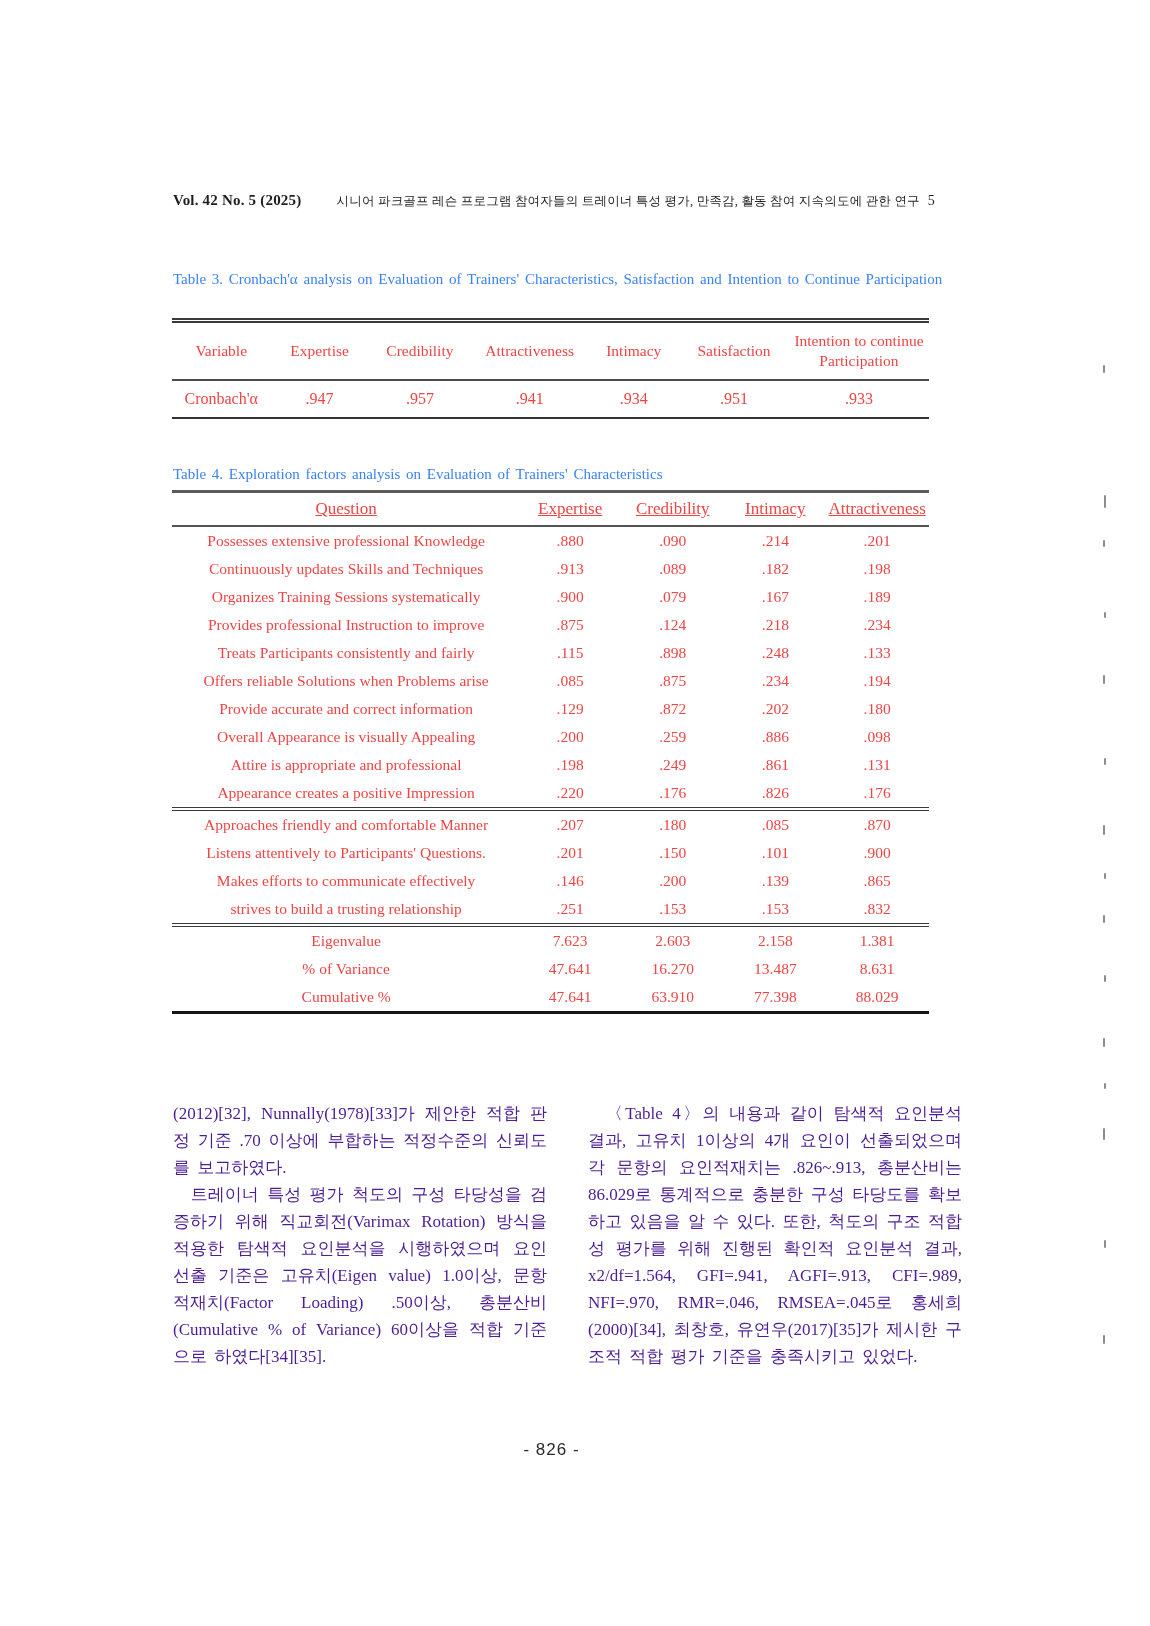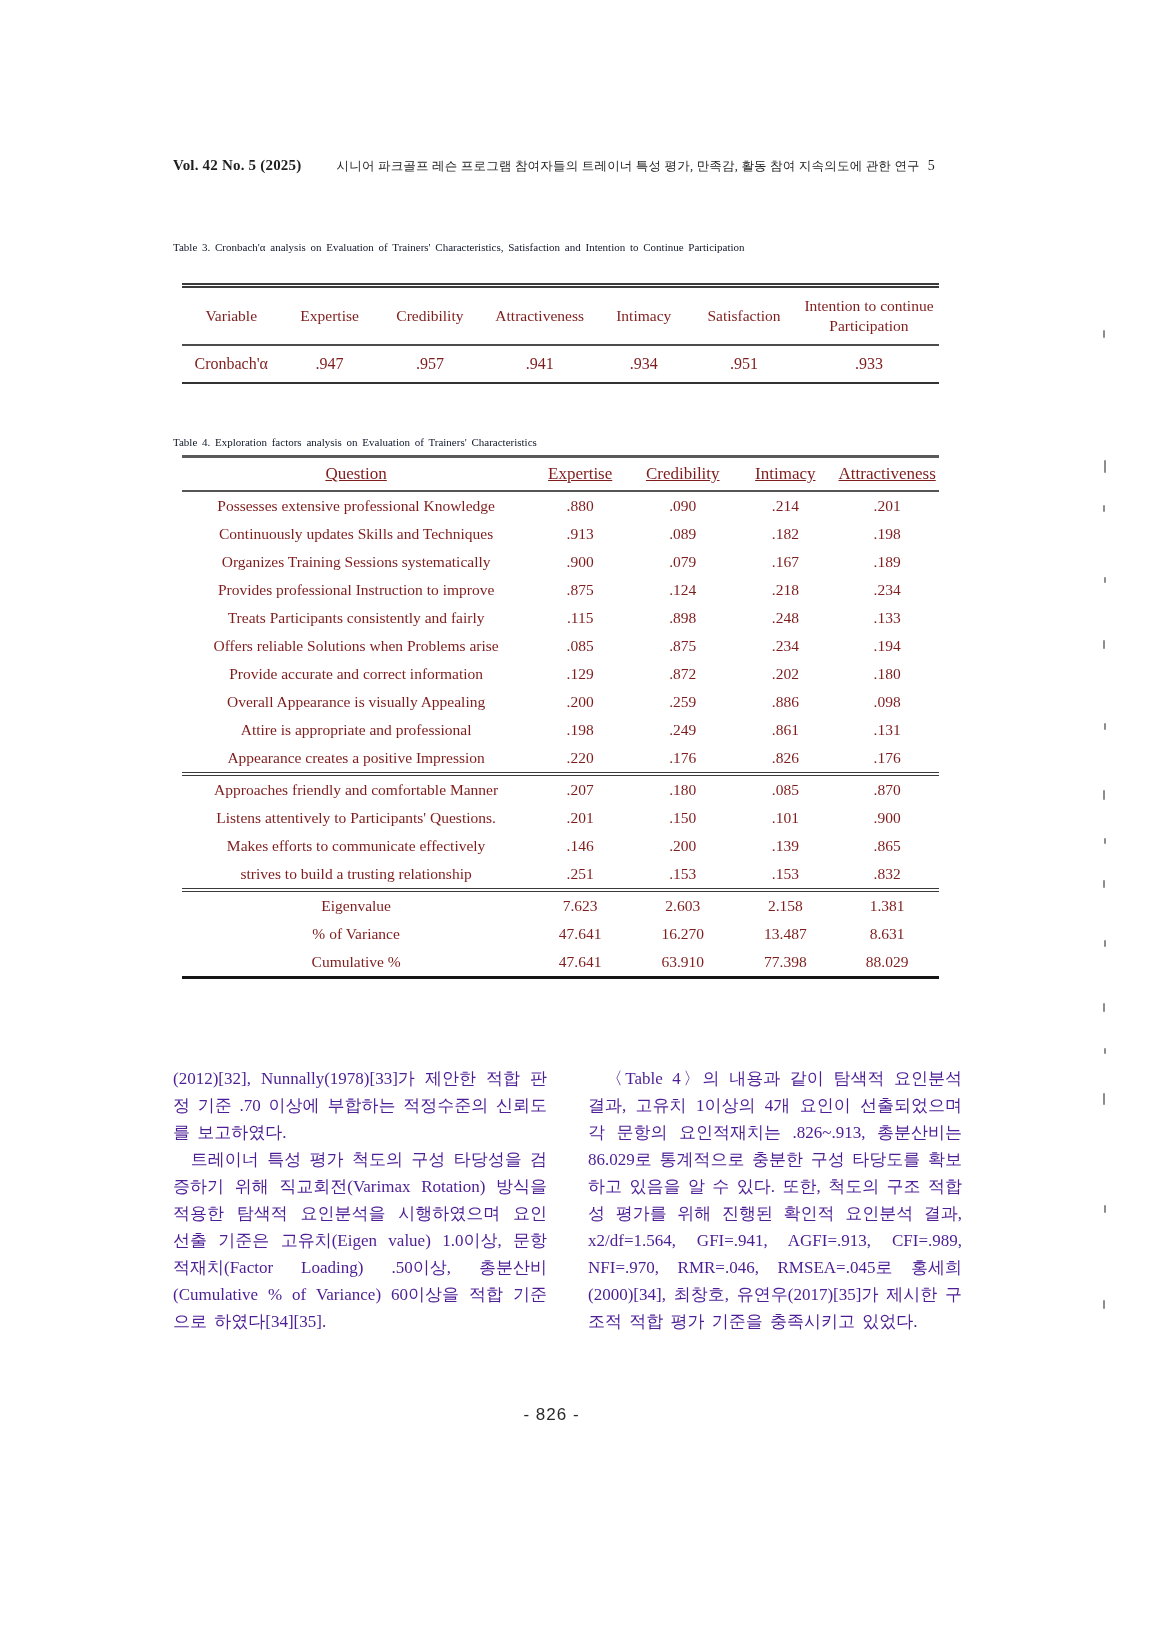--- a/index.html
+++ b/index.html
@@ -1,41 +1,41 @@
 <!DOCTYPE html>
 <html><head>
 <meta charset="utf-8">
 <style>
   html,body{margin:0;padding:0;background:#ffffff;}
   .sheet{
     position:relative;width:1150px;height:1438px;background:#fff;overflow:hidden;
-    font-family:"Liberation Serif","DejaVu Serif",serif;color:#1f1f1f;
+    font-family:"Liberation Serif","DejaVu Serif",serif;color:#1f1f1f;margin-top:35px;
   }
   
   .running-head{
     position:absolute;left:173px;top:157px;width:762px;
     display:flex;justify-content:space-between;align-items:baseline;
     font-size:15px;letter-spacing:.2px;
   }
   .running-head .vol{font-weight:bold;font-size:15px;}
   .running-head .rt-group{display:flex;gap:8px;align-items:baseline;}
   .running-head .rtitle{font-size:12.5px;color:#222;}
   .running-head .pnum{font-size:14px;}
 
   
-  .caption{position:absolute;left:173px;width:757px;font-size:11px;line-height:33px;
-    text-align:justify;color:#0f172a;word-spacing:2px;}
+  .caption{position:absolute;left:173px;width:757px;font-size:15px;line-height:26px;
+    text-align:justify;color:#3b82f6;word-spacing:2px;}
   .cap-hang{padding-left:68px;text-indent:-68px;}
   .t3cap{top:231px;}
   .t4cap{top:426px;}
 
   
   table.paper-tbl{
-    position:absolute;left:182px;width:757px;border-collapse:collapse;
-    font-size:16px;color:#7f1d1d;table-layout:fixed;
+    position:absolute;left:172px;width:757px;border-collapse:collapse;
+    font-size:16px;color:#ef4444;table-layout:fixed;
   }
   .tbl3{top:283px;border-top:5px double #3a3a3a;border-bottom:2px solid #333;}
   .tbl3 thead th{
     font-weight:normal;text-align:center;vertical-align:middle;
     padding:8px 2px;border-bottom:2px solid #4c4c4c;line-height:20px;font-size:15.5px;
   }
   .tbl3 tbody td{text-align:center;padding:9px 2px;font-size:16px;}
 
   .tbl4{top:455px;border-top:3px solid #5a5a5a;border-bottom:3px solid #161616;font-size:16px;}
   .tbl4 thead th{

